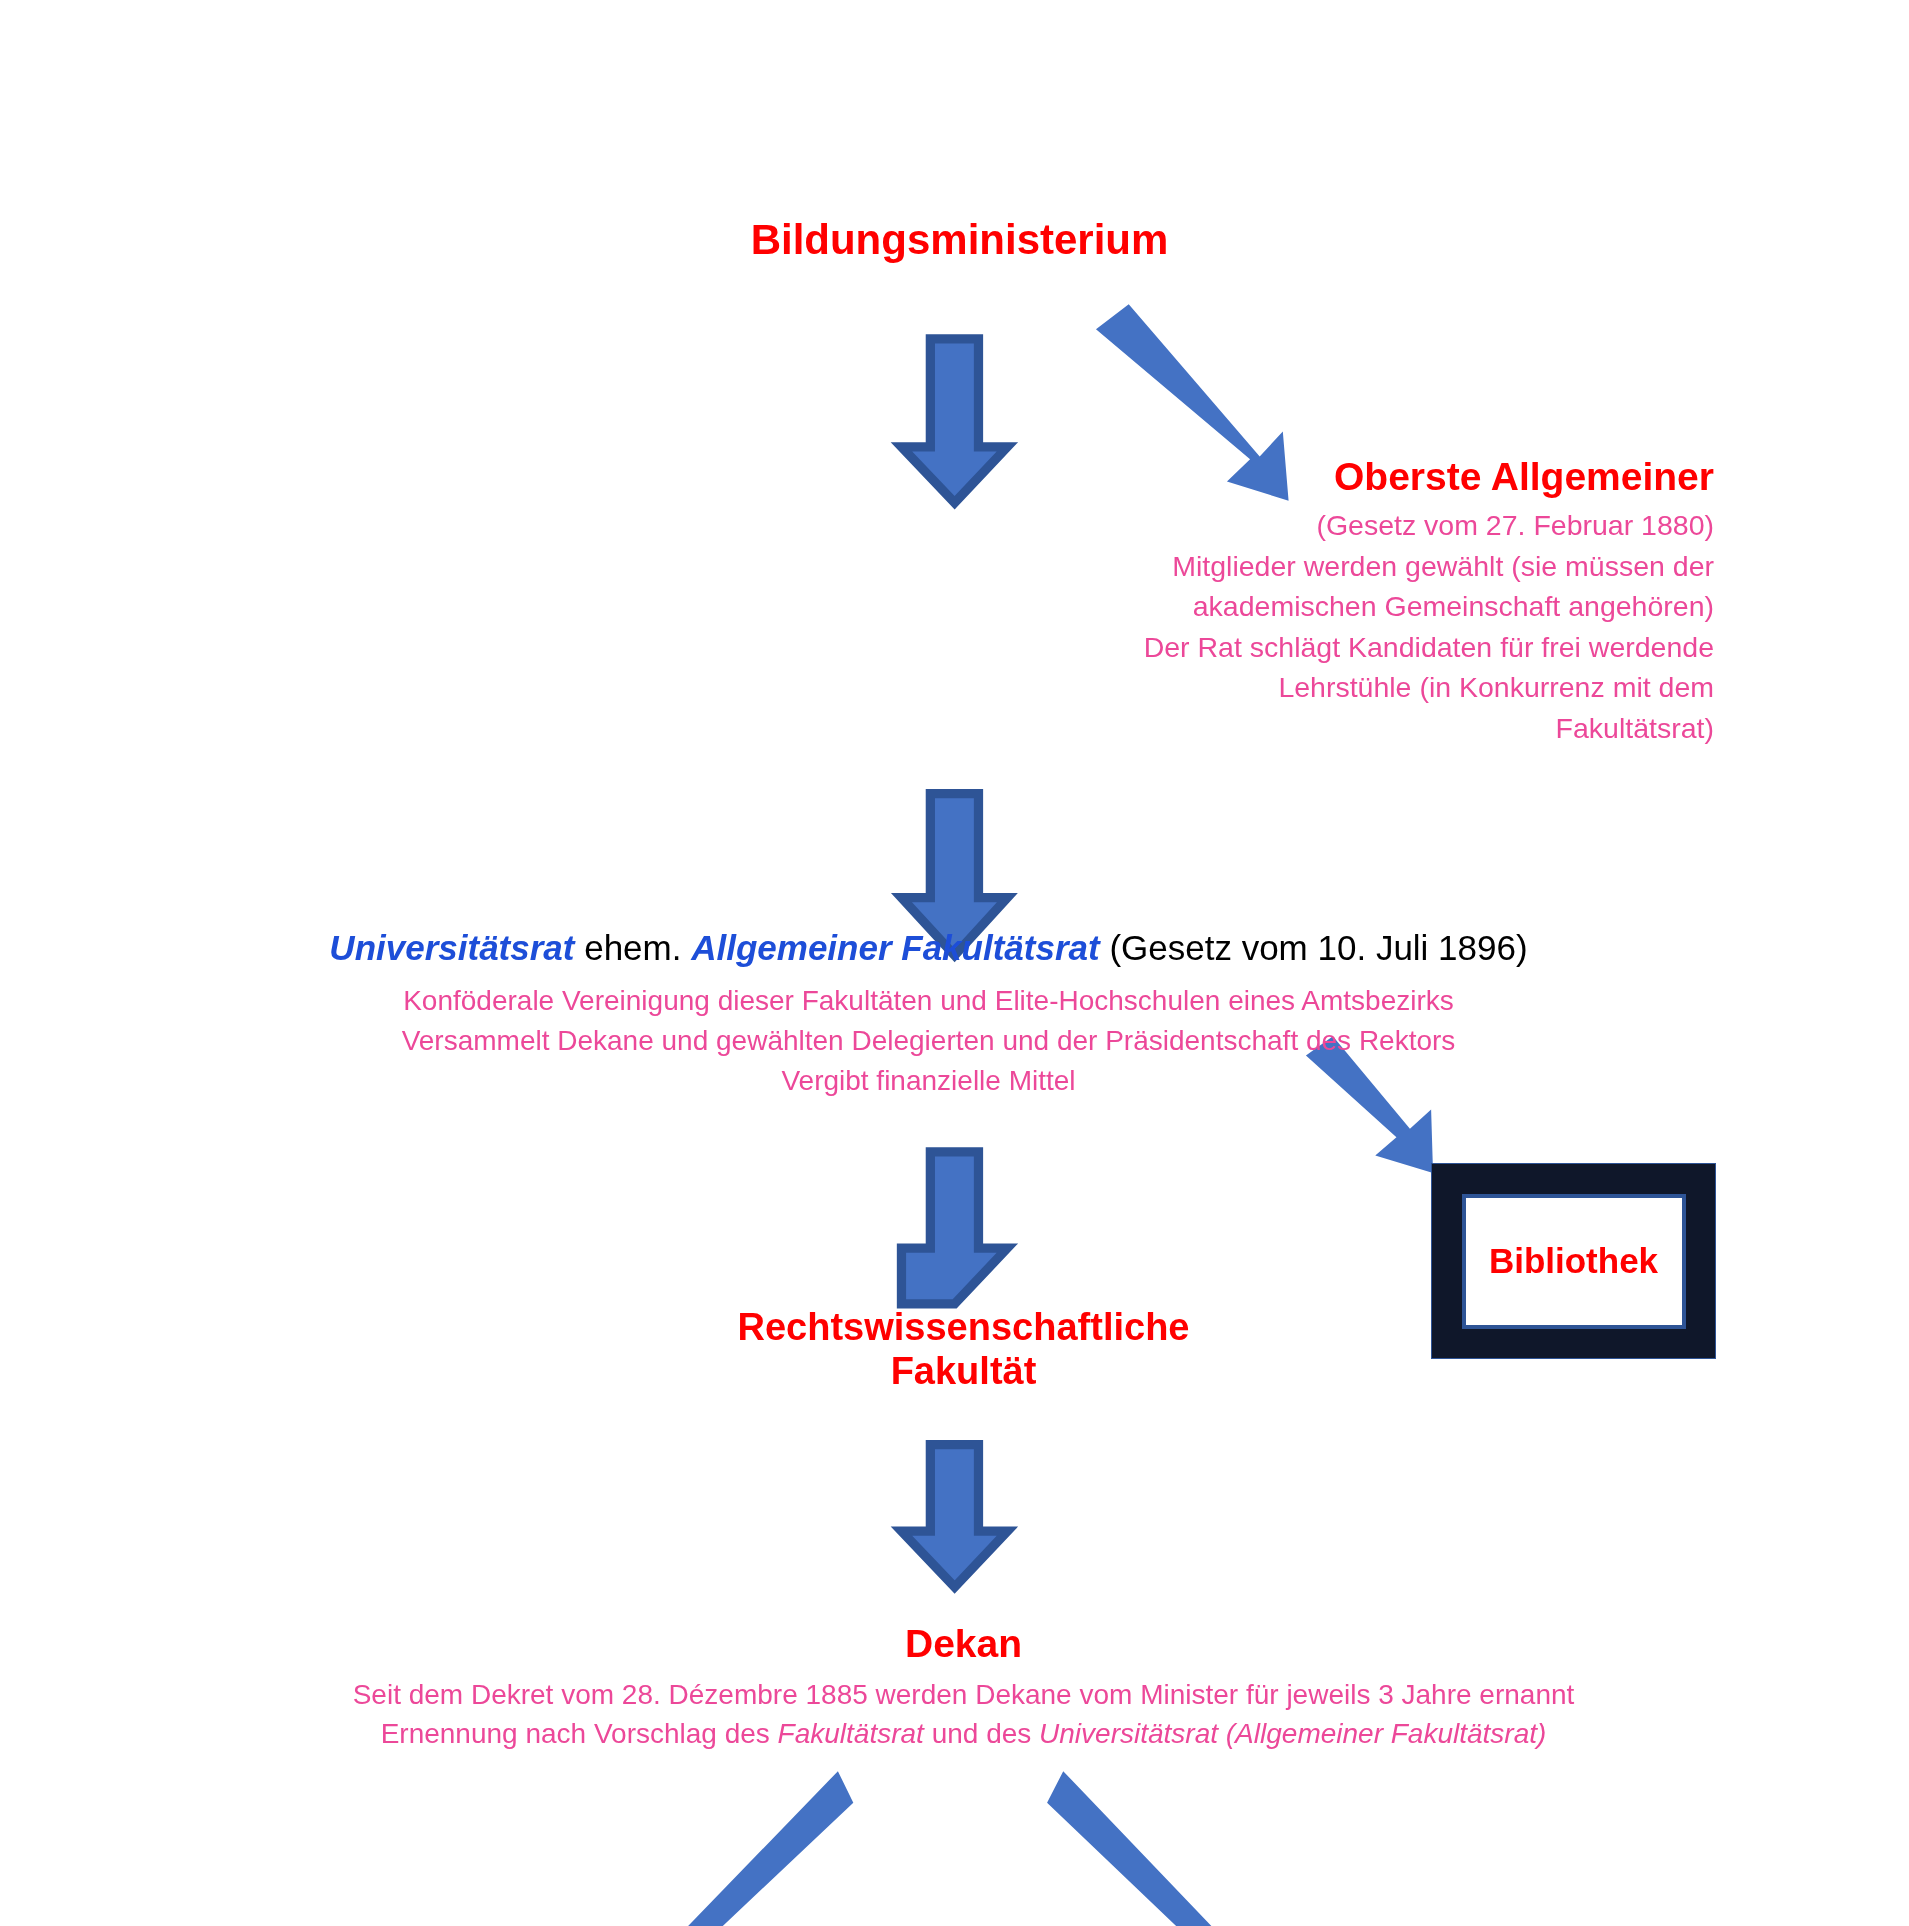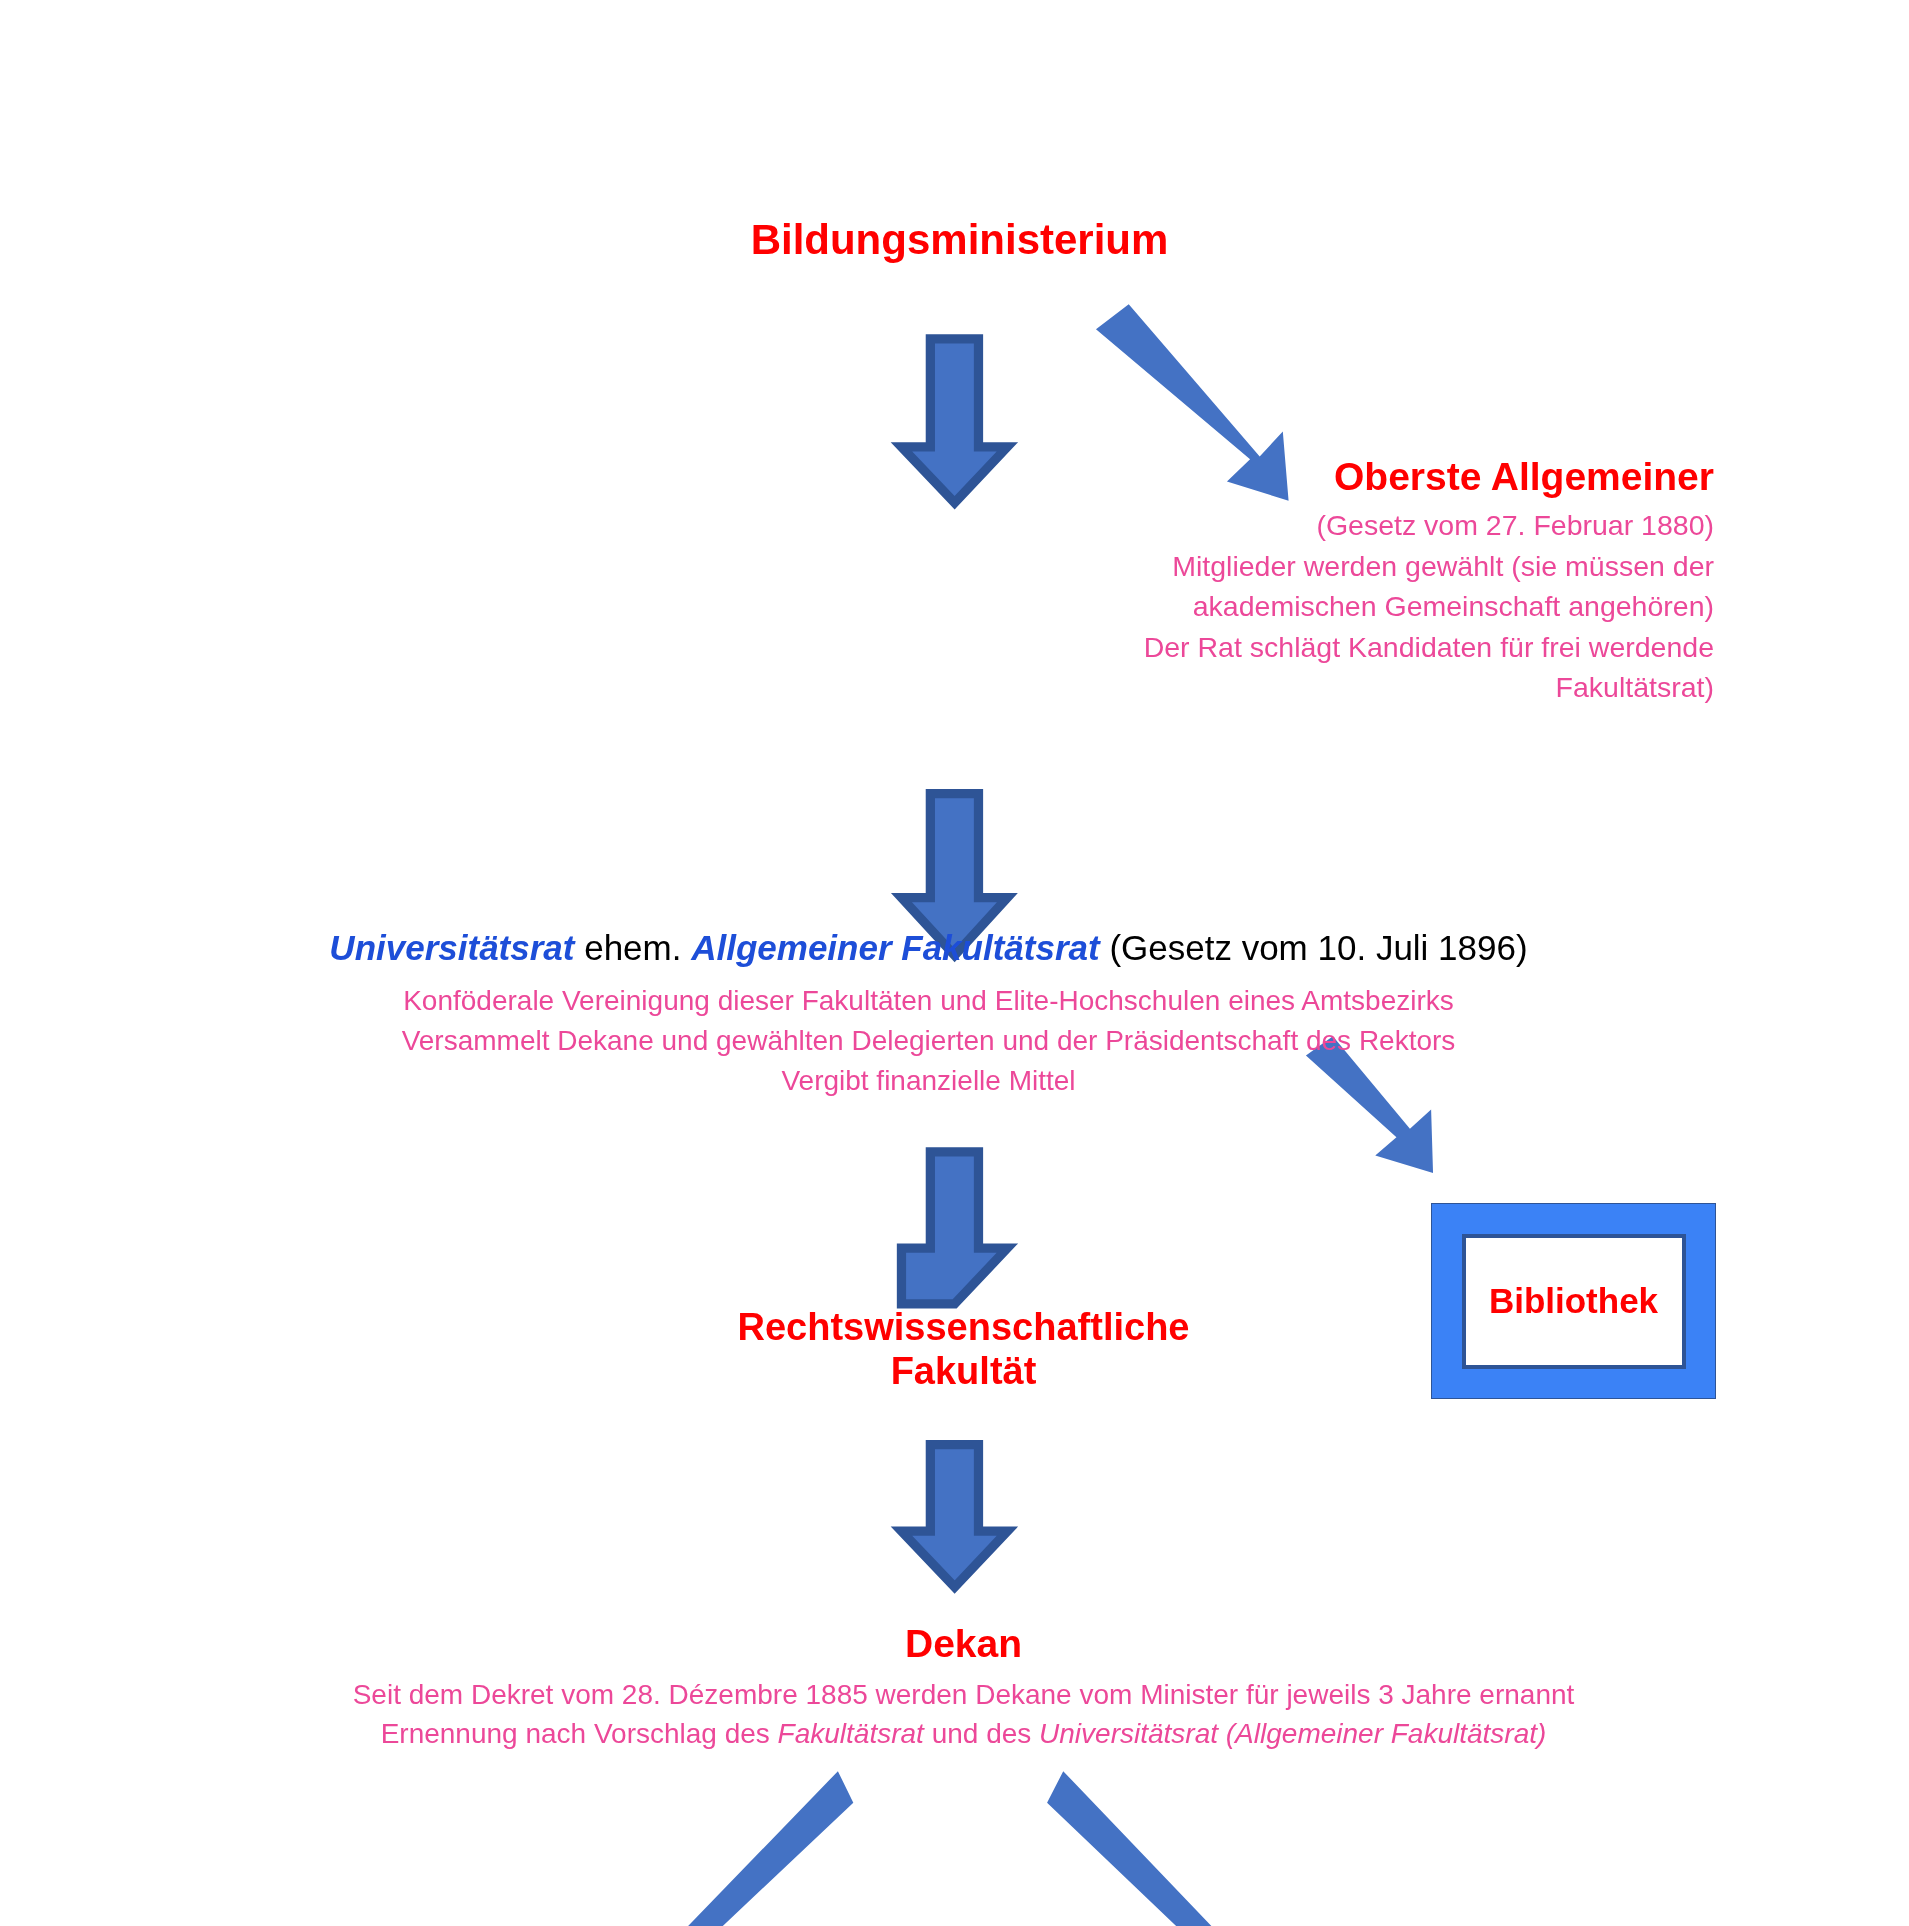--- a/index.html
+++ b/index.html
@@ -69,26 +69,25 @@
   
   #n-unirat {
     left: 216px; top: 928px; width: 1425px;
   }
   #n-unirat .title-line { font-size: 35px; }
   #n-unirat .body-text { font-size: 28px; margin-top: 13px; }
 
   
   #n-bibliothek {
     left: 1431px; top: 1163px; width: 285px; height: 196px;
-    background: #3b82f6;
+    background: #0f172a;
     border: 1.9px solid #2E5496;
     display: flex;
     align-items: center;
     justify-content: center;
-    margin-top: 40px;
   }
   #n-bibliothek .inner {
     width: 216px; height: 127px;
     background: #FFFFFF;
     border: 4.6px solid #2E5496;
     display: flex;
     align-items: center;
     justify-content: center;
   }
   #n-bibliothek .title { font-size: 35px; }
@@ -134,20 +133,21 @@
     <div class="title">Bildungsministerium</div>
   </div>
 
   <div class="node rgt" id="n-oberste">
     <div class="title">Oberste Allgemeiner</div>
     <div class="body-text">
       <div>(Gesetz vom 27. Februar 1880)</div>
       <div>Mitglieder werden gewählt (sie müssen der</div>
       <div>akademischen Gemeinschaft angehören)</div>
       <div>Der Rat schlägt Kandidaten für frei werdende</div>
+      <div>Lehrstühle (in Konkurrenz mit dem</div>
       <div>Fakultätsrat)</div>
     </div>
   </div>
 
 
   <div class="node ctr" id="n-unirat">
     <div class="title-line"><span class="title-ital">Universitätsrat</span><span> ehem. </span><span class="title-ital">Allgemeiner Fakultätsrat</span><span> (Gesetz vom 10. Juli 1896)</span></div>
     <div class="body-text">
       <div>Konföderale Vereinigung dieser Fakultäten und Elite-Hochschulen eines Amtsbezirks</div>
       <div>Versammelt Dekane und gewählten Delegierten und der Präsidentschaft des Rektors</div>

